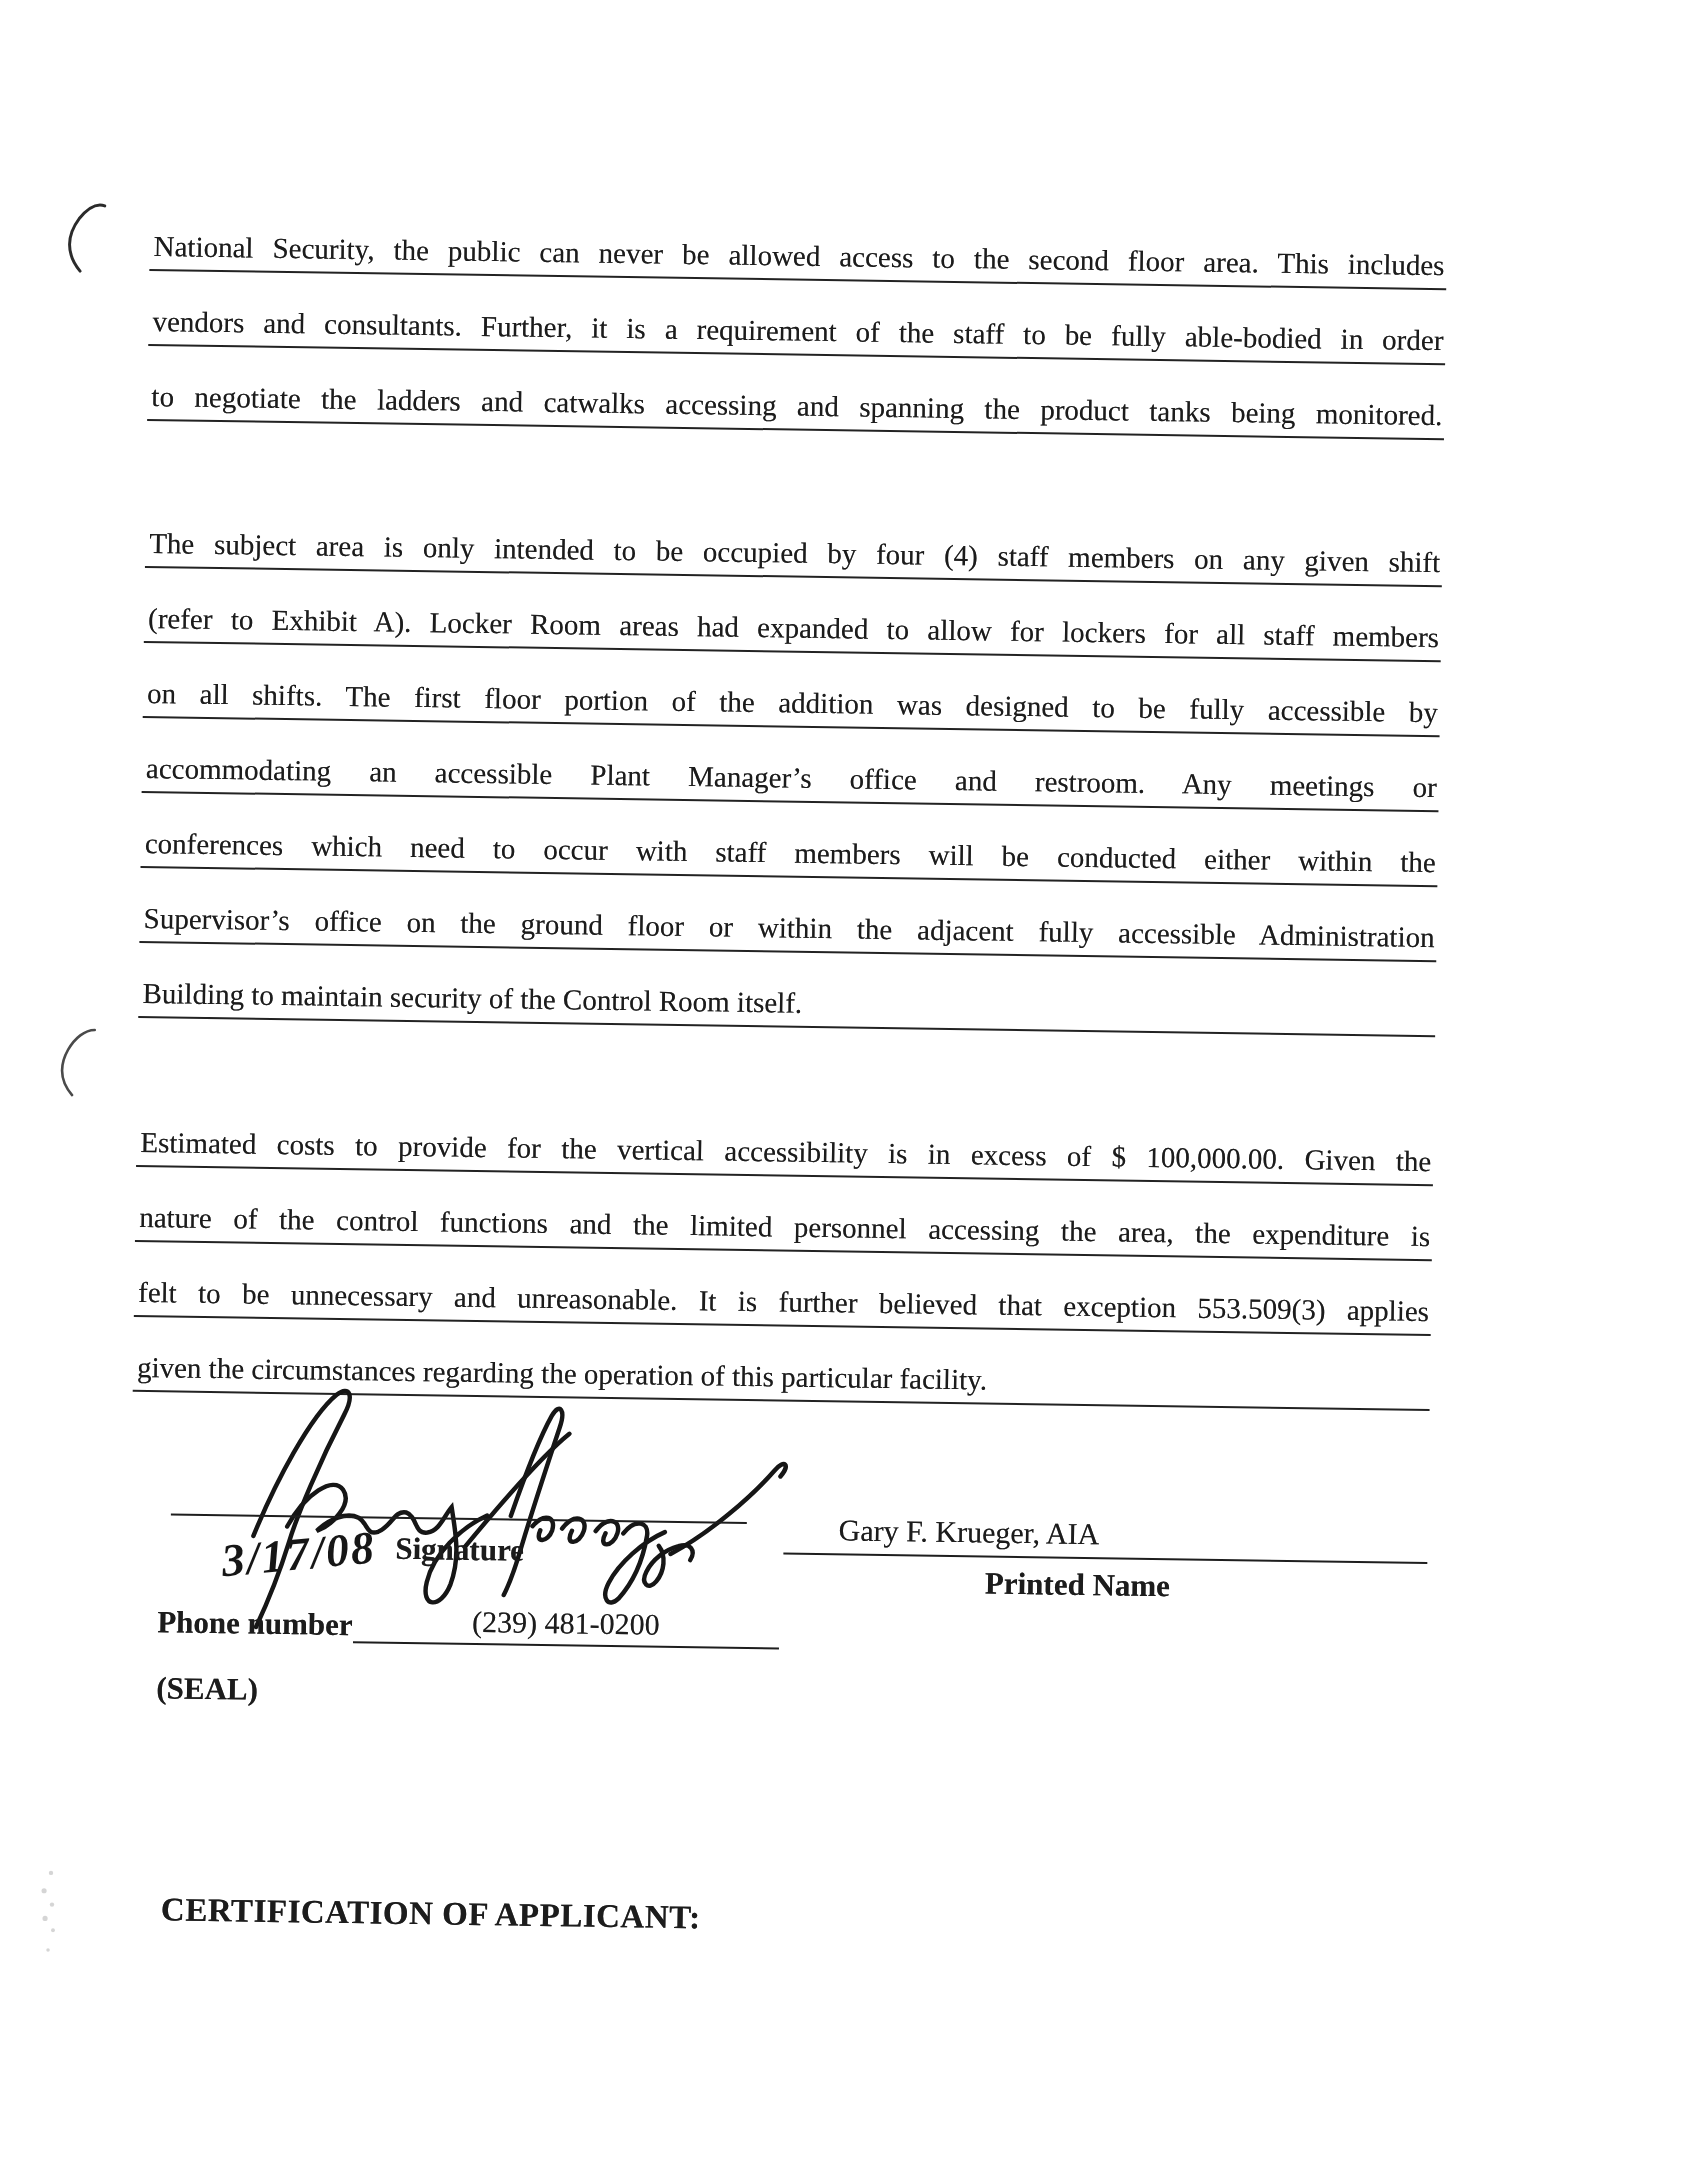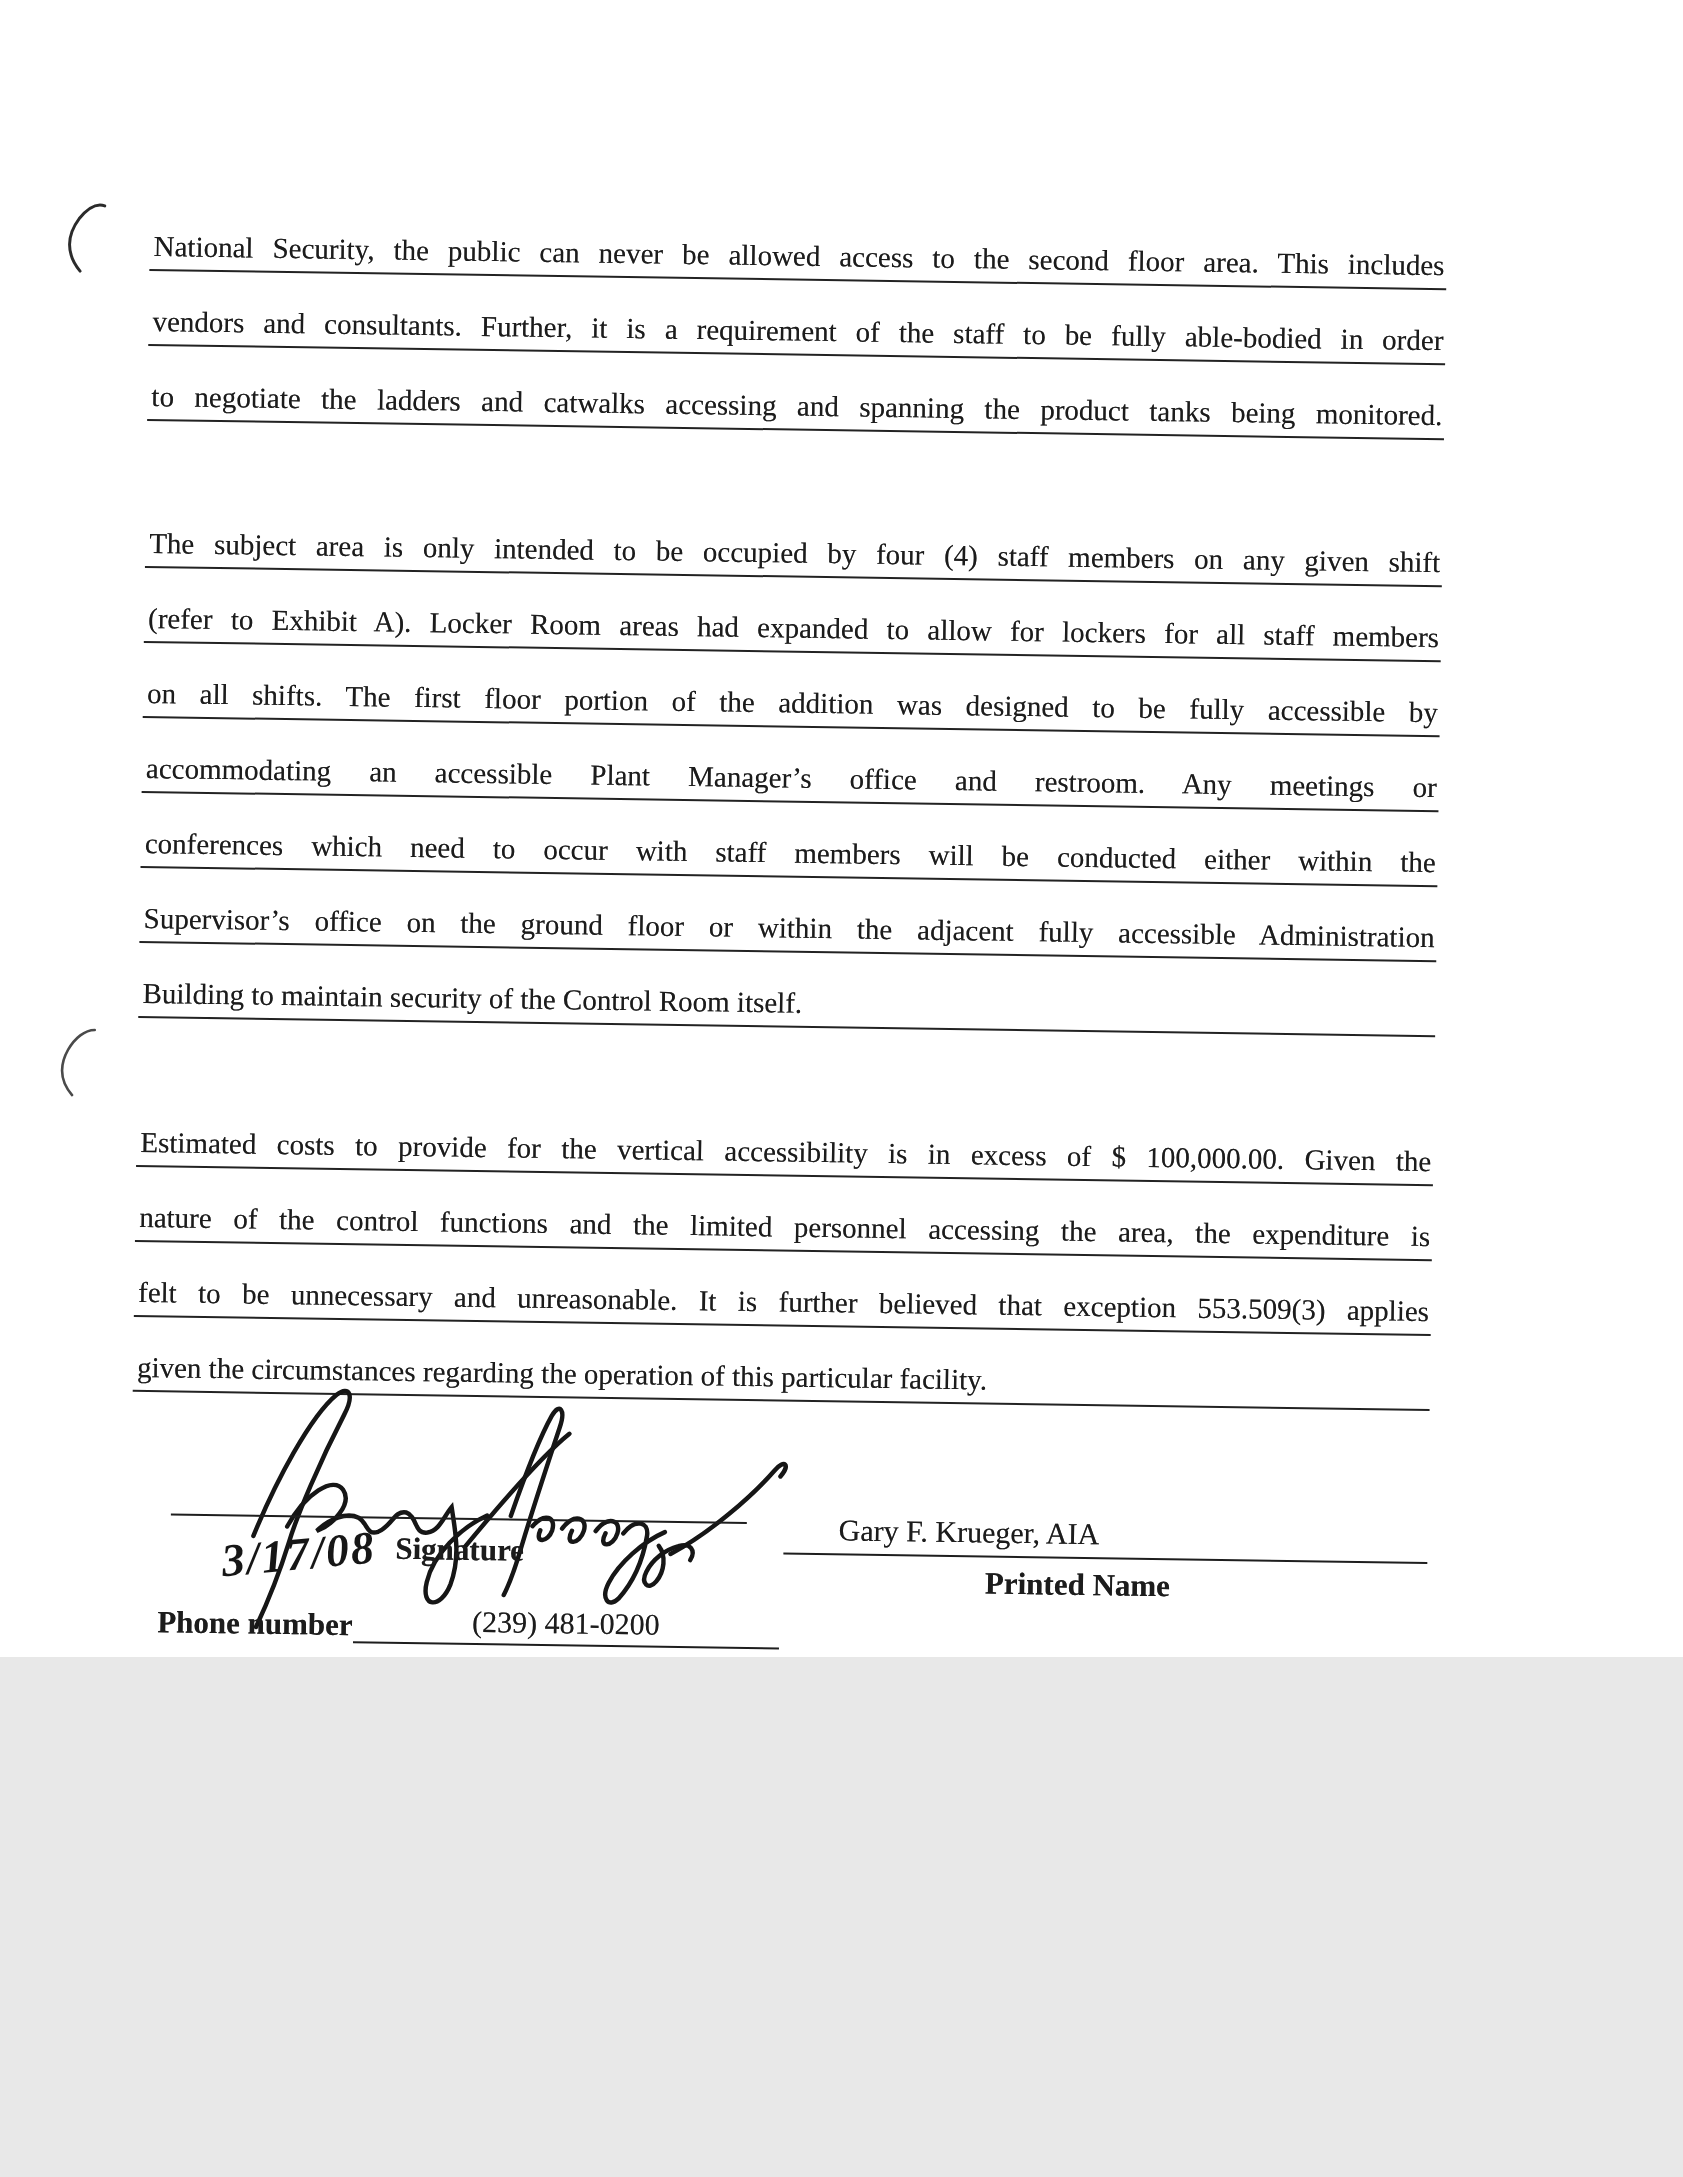--- a/index.html
+++ b/index.html
@@ -1,18 +1,18 @@
 <!DOCTYPE html>
 <html><head>
 <meta charset="utf-8">
 <style>
   html,body { margin:0; padding:0; background:#e8e8e8; }
   .page {
     position:relative;
-    width:1683px; height:1657px;
+    width:1683px; height:2177px;
     background:#ffffff;
     overflow:hidden;
     font-family:"Liberation Serif", serif;
     color:#1c1c1c;
   }
   
   .content {
     position:absolute; left:150px; top:226px; width:1297px; height:1940px;
     transform:rotate(0.85deg);
     transform-origin:0 0;

